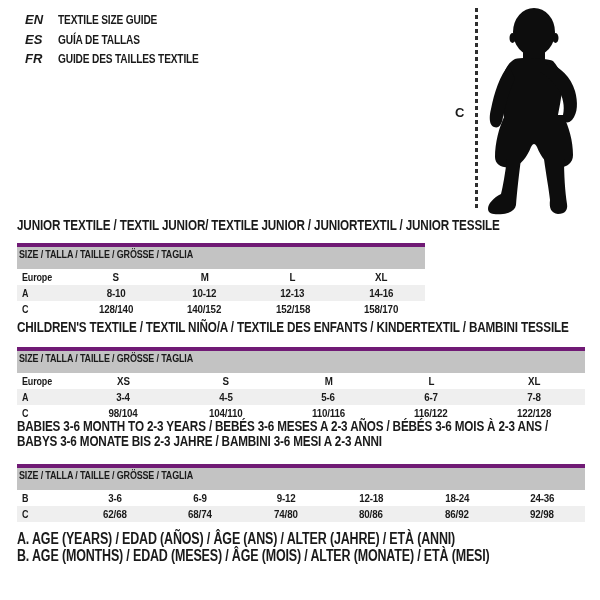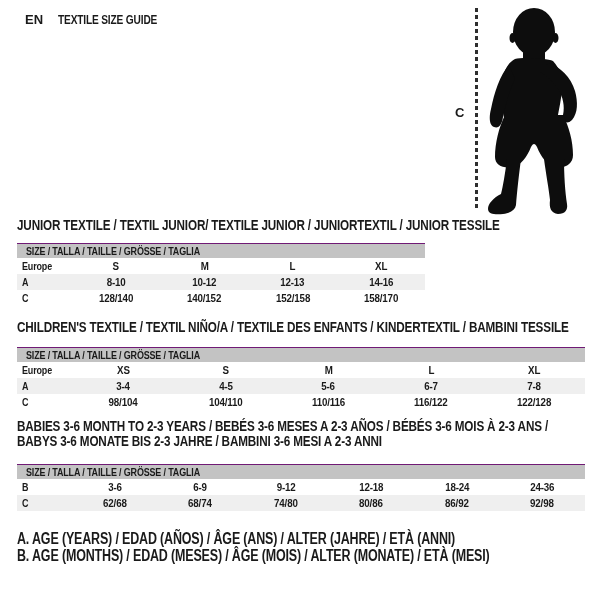--- a/index.html
+++ b/index.html
@@ -11,54 +11,62 @@
   }
   .page { position:absolute; inset:0; }
 
   
   .cond  { display:inline-block; transform:scaleX(0.78); transform-origin:0 50%; white-space:nowrap; letter-spacing:-0.2px; }
   .condc { display:inline-block; transform:scaleX(0.85); transform-origin:50% 50%; white-space:nowrap; letter-spacing:-0.2px; }
 
   
   .lang { position:absolute; left:25px; top:10px; }
   .lang-row { display:flex; height:19.5px; align-items:center; font-size:13px; }
-  .lang-code { width:33px; }
+  .lang-code { width:33px;font-style:italic; }
 
   
   .height-line {
     position:absolute; left:475px; top:8px; width:2.5px; height:202px;
     background:repeating-linear-gradient(to bottom,#2e2e2e 0 4px,transparent 4px 7px);
   }
   .height-label { position:absolute; left:455px; top:105px; font-size:13px; }
   .baby-svg { position:absolute; left:487px; top:3px; }
 
   
   .sec-title { position:absolute; left:17px; font-size:15px; line-height:15px; }
   .size-table { position:absolute; left:17px; font-size:11.5px; }
   .thead {
-    background:#c3c3c3; border-top:1px solid #701a75;
-    height:15px; line-height:15px; padding-left:9px; box-sizing:border-box;
+    background:#c3c3c3; border-top:4px solid #701a75;
+    height:26px; line-height:15px; padding-left:2px; box-sizing:border-box;
   }
   .trow { display:flex; height:16px; align-items:center; }
   .trow .c0 { width:55px; padding-left:5px; box-sizing:border-box; text-align:left; }
   .trow .c  { flex:1; text-align:center; }
   .shade { background:#efefef; }
 
   .notes { position:absolute; left:17px; top:530px; font-size:16px; line-height:17px; }
   .note-line { height:17px; }
 </style>
 </head>
 <body>
 
 <div class="page">
 
   <div class="lang">
     <div class="lang-row">
       <span class="lang-code">EN</span>
       <span class="cond">TEXTILE SIZE GUIDE</span>
+    </div>
+    <div class="lang-row">
+      <span class="lang-code">ES</span>
+      <span class="cond">GUÍA DE TALLAS</span>
+    </div>
+    <div class="lang-row">
+      <span class="lang-code">FR</span>
+      <span class="cond">GUIDE DES TAILLES TEXTILE</span>
     </div>
   </div>
 
   <span class="height-label">C</span>
   <div class="height-line"></div>
   <svg class="baby-svg" width="110" height="212" viewBox="0 0 110 212" fill="#0d0d0d" xmlns="http://www.w3.org/2000/svg">
     <ellipse cx="47" cy="29" rx="21" ry="24"></ellipse>
     <ellipse cx="25.5" cy="35" rx="3" ry="5"></ellipse>
     <ellipse cx="68.5" cy="35" rx="3" ry="5"></ellipse>
     <rect x="36" y="44" width="22" height="16"></rect>

